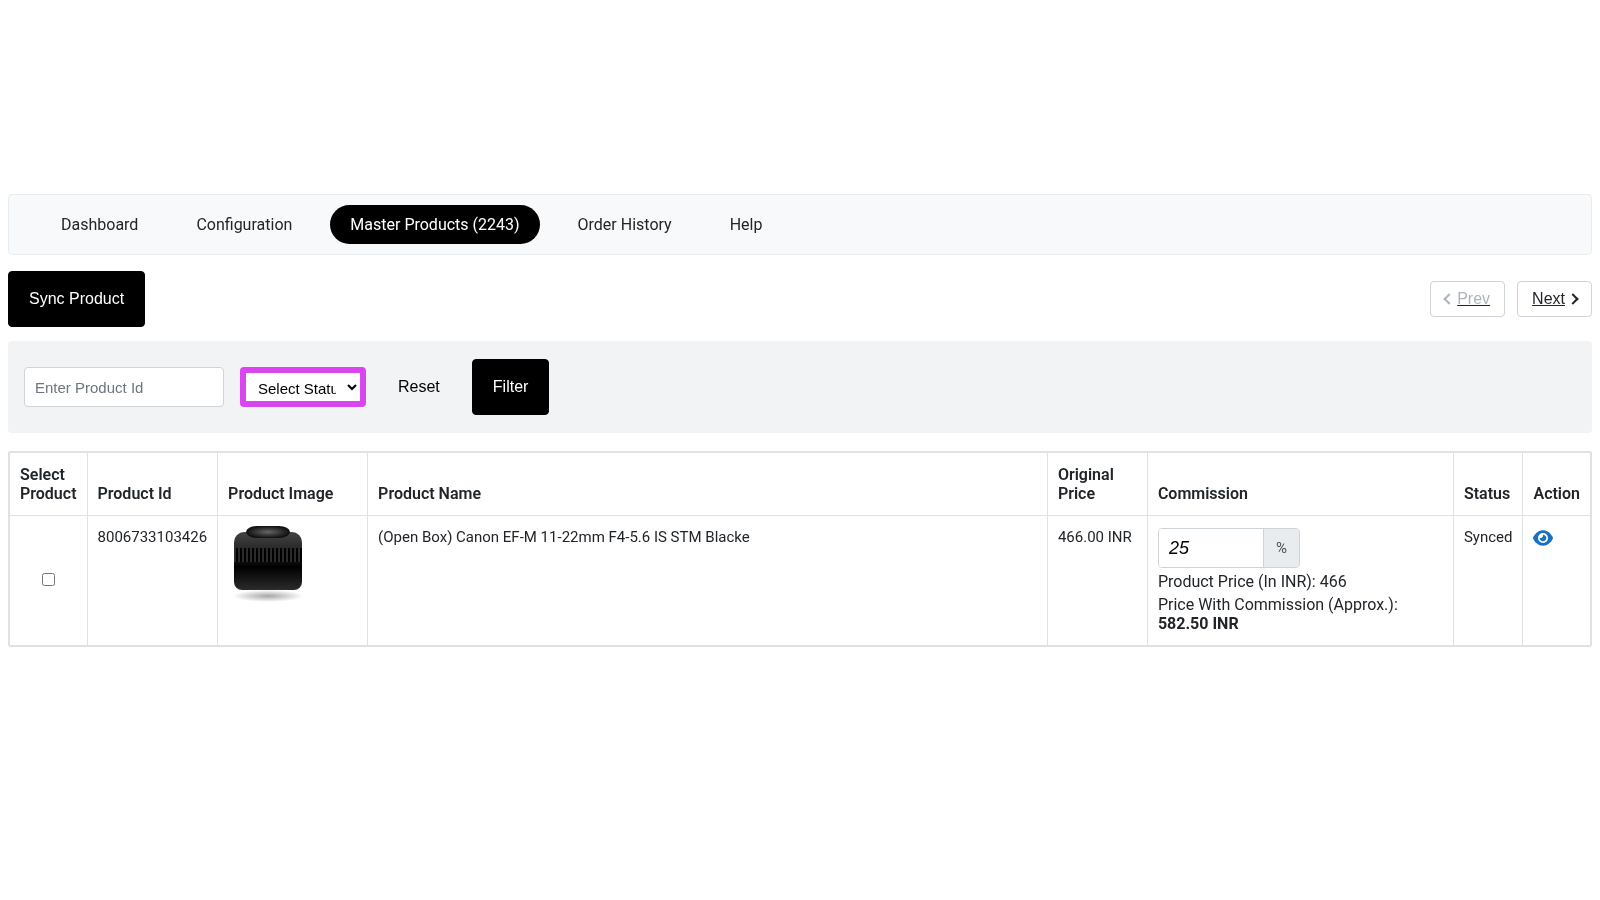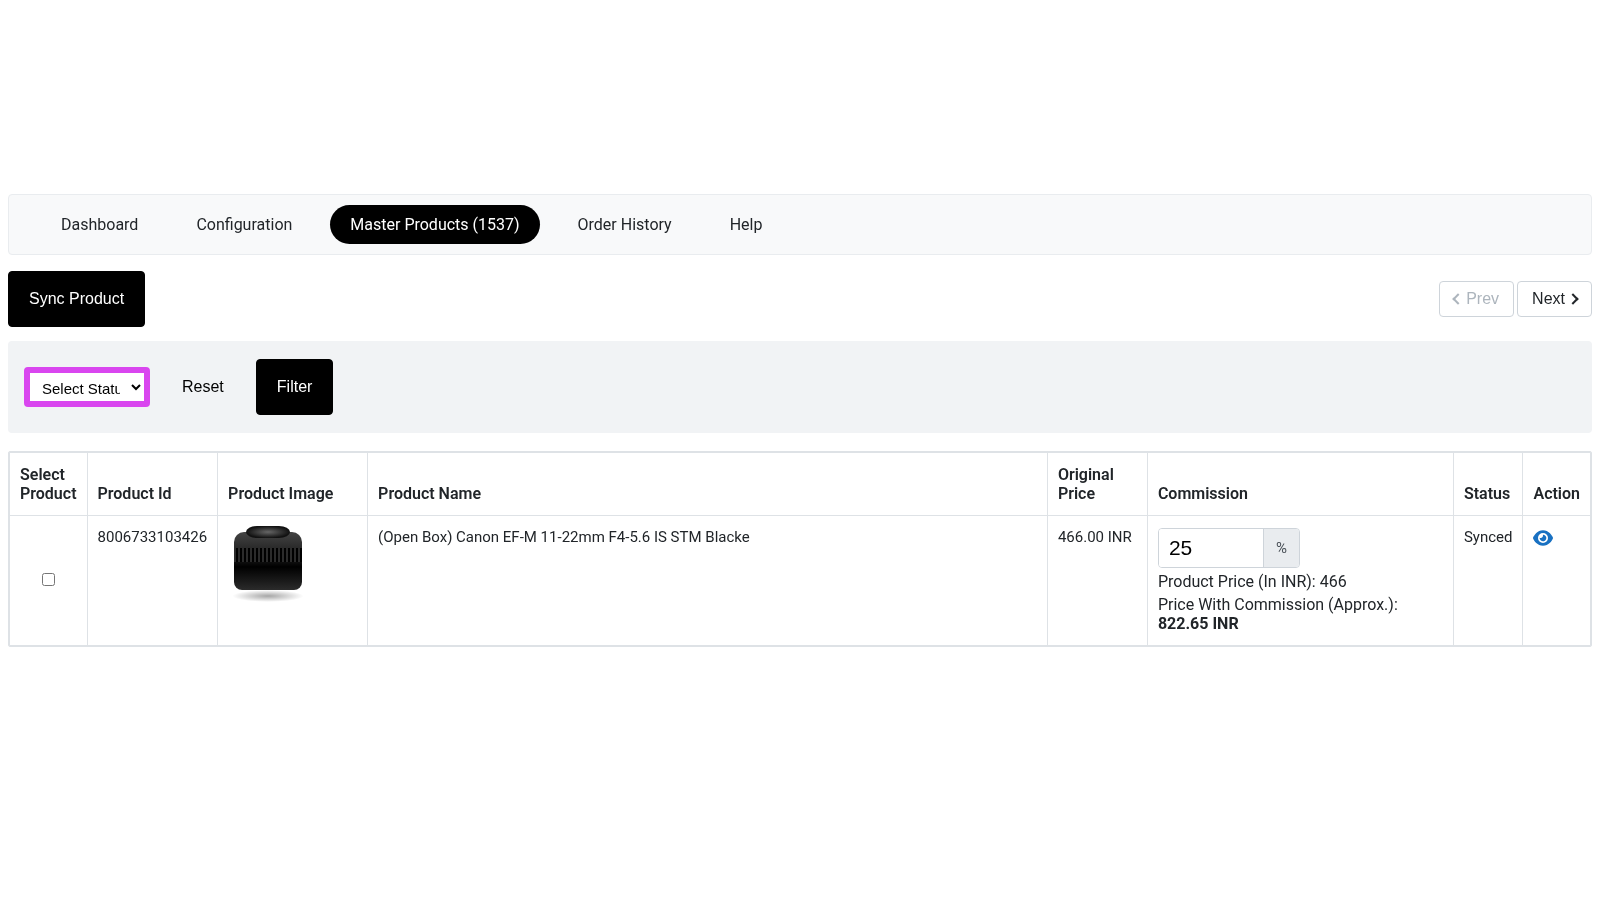--- a/index.html
+++ b/index.html
@@ -62,21 +62,22 @@
     .btn-outline {
       background: #fff;
       border: 1px solid #ced4da;
     }
     .btn-outline.disabled {
       color: #adb5bd;
       cursor: not-allowed;
     }
     .pager {
       display: flex;
-      gap: 3px;
+      gap: 12px;
+      text-decoration: underline;
     }
     .pager .btn {
       padding: 8px 14px;
     }
     .filter-bar {
       background: #f1f3f5;
       border-radius: 4px;
       padding: 18px 16px;
       margin-top: 14px;
       display: flex;
@@ -186,23 +187,24 @@
     .commission-input-group {
       display: inline-flex;
       border: 1px solid #ced4da;
       border-radius: 4px;
       overflow: hidden;
       height: 40px;
     }
     .commission-input-group input {
       border: none;
       padding: 6px 10px;
-      font-size: 21px;
+      font-size: 18px;
       width: 104px;
       outline: none;
+      font-style: italic;
     }
     .commission-input-group .pct {
       background: #e9ecef;
       border-left: 1px solid #ced4da;
       padding: 0 12px;
       display: flex;
       align-items: center;
       font-size: 15px;
       color: #495057;
     }
@@ -228,40 +230,41 @@
       padding: 10px 16px;
       cursor: pointer;
     }
   </style>
 </head>
 <body>
 
 <div class="nav-bar">
   <div class="nav-item">Dashboard</div>
   <div class="nav-item">Configuration</div>
-  <div class="nav-item active">Master Products (1537)</div>
+  <div class="nav-item active">Master Products (2243)</div>
   <div class="nav-item">Order History</div>
   <div class="nav-item">Help</div>
 </div>
 
 <div class="toolbar-row">
   <button class="btn btn-black">Sync Product</button>
   <div class="pager">
     <button class="btn btn-outline disabled">
       <span class="chev left"></span>
       <span>Prev</span>
     </button>
     <button class="btn btn-outline">
       <span>Next</span>
       <span class="chev"></span>
     </button>
   </div>
 </div>
 
 <div class="filter-bar">
+  <input type="text" class="input-text" placeholder="Enter Product Id" style="">
   <select class="select">
     <option>Select Status</option>
   </select>
   <button class="reset-btn">Reset</button>
   <button class="btn btn-black">Filter</button>
 </div>
 
 <div class="table-wrap">
   <table>
     <thead>
@@ -294,21 +297,21 @@
         <td>466.00 INR</td>
         <td>
           <div class="commission-block">
             <div class="commission-input-group">
               <input type="text" value="25" style="">
               <span class="pct">%</span>
             </div>
             <p>Product Price (In INR): 466</p>
             <p>
               <span>Price With Commission (Approx.):</span><br>
-              <span class="bold">822.65 INR</span>
+              <span class="bold">582.50 INR</span>
             </p>
           </div>
         </td>
         <td>Synced</td>
         <td>
           <span class="eye-icon">
             <svg viewBox="0 0 576 512">
                 <path d="M288 32c-80.8 0-145.5 36.8-192.6 80.6C48.6 156 17.3 208 2.5 243.7c-3.3 7.9-3.3 16.7 0 24.6C17.3 304 48.6 356 95.4 399.4 142.5 443.2 207.2 480 288 480s145.5-36.8 192.6-80.6c46.8-43.5 78.1-95.4 93-131.1 3.3-7.9 3.3-16.7 0-24.6-14.9-35.7-46.2-87.7-93-131.1C433.5 68.8 368.8 32 288 32zM144 256a144 144 0 1 1 288 0 144 144 0 1 1-288 0zm144-64c0 35.3-28.7 64-64 64-7.1 0-13.9-1.2-20.3-3.3-5.5-1.8-11.9 1.6-11.7 7.4.3 6.9 1.3 13.8 3.2 20.7 13.7 51.2 66.4 81.6 117.6 67.9s81.6-66.4 67.9-117.6c-11.1-41.5-47.8-69.4-88.6-71.1-5.8-.2-9.2 6.1-7.4 11.7 2.1 6.4 3.3 13.2 3.3 20.3z"></path>
               </svg>
           </span>

